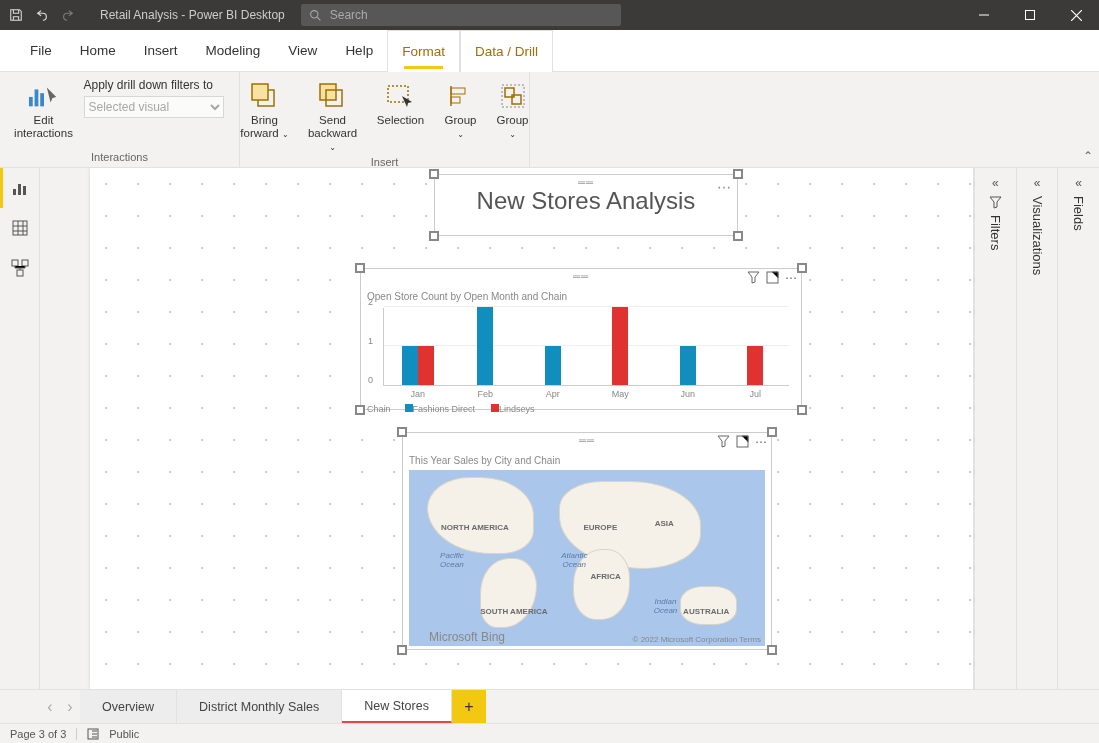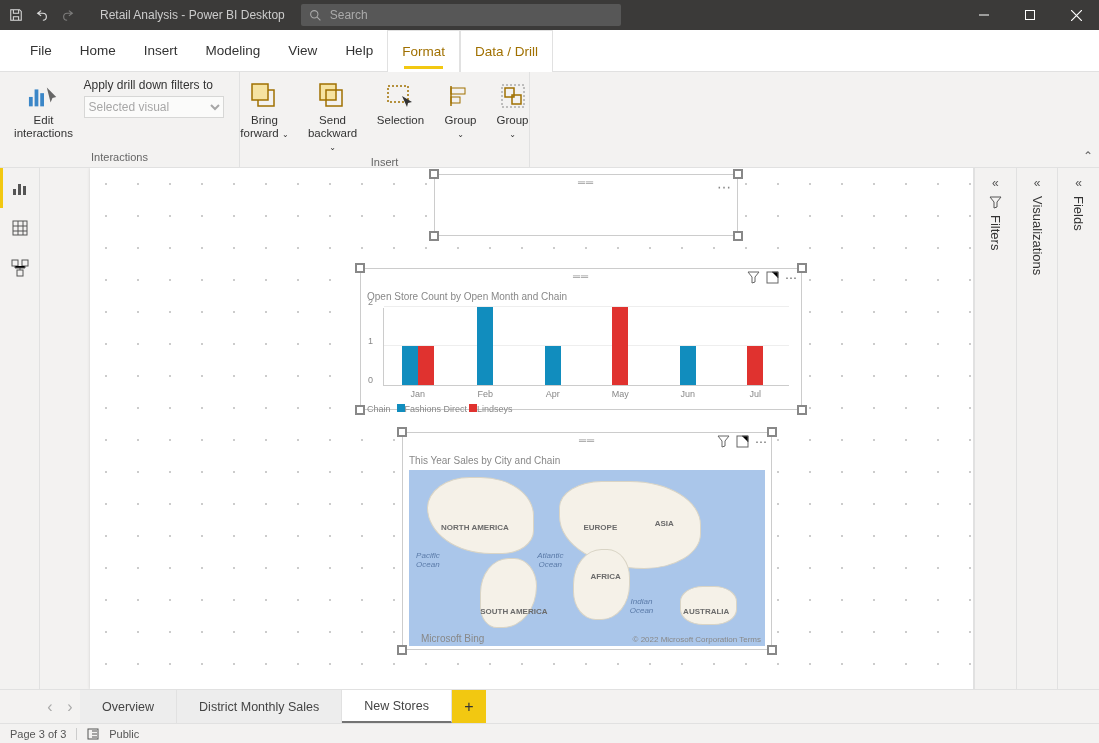--- a/index.html
+++ b/index.html
@@ -59,40 +59,40 @@
 .barchart { padding: 4px 8px 4px 4px; }
 .plot { position:relative; height: 78px; border-left:1px solid #ccc; border-bottom:1px solid #ccc; margin-left: 18px; margin-right: 4px;}
 .ytick { position:absolute; left:-16px; font-size:9px; color:#888; transform: translateY(-50%);}
 .gridline { position:absolute; left:0; right:0; border-top:1px solid #eee;}
 .bargroups { position:absolute; left:0; right:0; bottom:0; top:0; display:flex;}
 .bargroup { flex:1; display:flex; align-items:flex-end; justify-content:center; gap:0; position:relative;}
 .bar { width: 16px; }
 .bar.s0 { background:#118dbe; }
 .bar.s1 { background:#e0322f; }
 .xlabel { position:absolute; bottom:-14px; font-size:9px; color:#888; left:50%; transform:translateX(-50%);}
-.legend { font-size:9px; color:#888; display:flex; align-items:center; gap:6px; padding:18px 2px 2px;}
+.legend { font-size:9px; color:#888; display:flex; align-items:center; gap:14px; padding:18px 2px 2px;}
 .sw { width:8px; height:8px; display:inline-block;}
 
 .mapbody { position:relative; height: 176px; margin: 2px 6px; background:#aac6ea; overflow:hidden; font-size:8px; color:#555;}
 .land { position:absolute; background:#f5f1e8; border:1px solid #d9d4c5;}
 .maplabel { position:absolute; font-size:8px; font-weight:bold; color:#6b6b6b; white-space:nowrap;}
-.oceanlabel { position:absolute; font-size:8px; font-style:italic; color:#5a7aa8; white-space:nowrap; text-align:center;}
-.mapattr-l { position:absolute; left:12px; bottom:2px; font-size:10px; color:#888;}
+.oceanlabel { position:absolute; font-size:8px; font-style:italic; color:#5a7aa8; white-space:nowrap; text-align:center;margin-left:24px;}
+.mapattr-l { position:absolute; left:20px; bottom:2px; font-size:12px; color:#888;}
 .mapattr-r { position:absolute; right:4px; bottom:2px; font-size:8px; color:#888;}
 
 .panes { width: 126px; display:flex; background:#f3f2f1; border-left:1px solid #e1e1e1;}
 .pane { flex:1; border-left:1px solid #e1e1e1; display:flex; flex-direction:column; align-items:center; padding-top:8px; cursor:pointer; gap:6px;}
 .pane .chev { font-size:12px; color:#555;}
 .pane .ptitle { writing-mode: vertical-rl; font-size:13px; color:#333; }
 .pane .picon { color:#555; }
 
 .pagetabs { height:34px; background:#f3f2f1; border-top:1px solid #e1e1e1; display:flex; align-items:stretch; padding-left: 40px;}
 .navarrow { width:20px; display:flex; align-items:center; justify-content:center; color:#aaa; cursor:pointer;}
 .ptab { padding: 0 22px; display:flex; align-items:center; font-size:12.5px; color:#444; border-right:1px solid #e1e1e1; cursor:pointer; background:#ededed;}
-.ptab.active { background:#fff; font-weight:400; border-top: none; border-bottom: 2px solid #737373;}
+.ptab.active { background:#fff; font-weight:400; border-top: none; border-bottom: 2px solid #ef4444;}
 .addtab { width:34px; background:#f2c811; display:flex; align-items:center; justify-content:center; font-size:16px; color:#333; cursor:pointer;}
 
 .statusbar { height:20px; background:#f3f2f1; border-top:1px solid #e1e1e1; display:flex; align-items:center; font-size:11px; color:#555; padding: 0 10px; gap: 10px;}
 .divider { border-left:1px solid #ccc; height:12px;}
 svg { display:block; }
 </style>
 </head>
 <body>
 
 <div class="titlebar">
@@ -263,20 +263,21 @@
     <div class="canvas">
       <div class="grid"></div>
 
       <div class="visual" style="left:344px; top:6px; width:304px; height:62px;">
         <div class="selhandle" style="left:-6px; top:-6px"></div>
           <div class="selhandle" style="right:-6px; top:-6px"></div>
         <div class="selhandle" style="left:-6px; bottom:-6px"></div>
           <div class="selhandle" style="right:-6px; bottom:-6px"></div>
         <div class="selgrip">══</div>
         <div style="position:absolute; right:6px; top:4px; color:#888; font-size:14px">⋯</div>
+        <div class="titlecard">New Stores Analysis</div>
       </div>
 
       <div class="visual" style="left:270px; top:100px; width:442px; height:142px;">
         <div class="selhandle" style="left:-6px; top:-6px"></div>
           <div class="selhandle" style="right:-6px; top:-6px"></div>
         <div class="selhandle" style="left:-6px; bottom:-6px"></div>
           <div class="selhandle" style="right:-6px; bottom:-6px"></div>
         <div class="vheader">
           <div class="selgrip">══</div>
           <div class="actions">
@@ -325,21 +326,21 @@
                   <div class="xlabel">Jun</div>
                 </div>
                 <div class="bargroup">
                   <div class="bar s1" style="height: 39px; background: rgb(224, 50, 47);"></div>
                   <div class="xlabel">Jul</div>
                 </div>
               </div>
           </div>
           <div class="legend">
             <span>Chain</span>
-            <span id="legend-items"><span class="sw" style="background: rgb(17, 141, 190);"></span><span style="margin-right: 2px;">Fashions Direct</span><span class="sw" style="background: rgb(224, 50, 47);"></span><span style="margin-right: 6px;">Lindseys</span></span>
+            <span id="legend-items"><span class="sw" style="background: rgb(17, 141, 190);"></span><span style="margin-right: 16px;">Fashions Direct</span><span class="sw" style="background: rgb(224, 50, 47);"></span><span style="margin-right: 6px;">Lindseys</span></span>
           </div>
         </div>
       </div>
 
       <div class="visual" style="left:312px; top:264px; width:370px; height:218px;">
         <div class="selhandle" style="left:-6px; top:-6px"></div>
           <div class="selhandle" style="right:-6px; top:-6px"></div>
         <div class="selhandle" style="left:-6px; bottom:-6px"></div>
           <div class="selhandle" style="right:-6px; bottom:-6px"></div>
         <div class="vheader">

